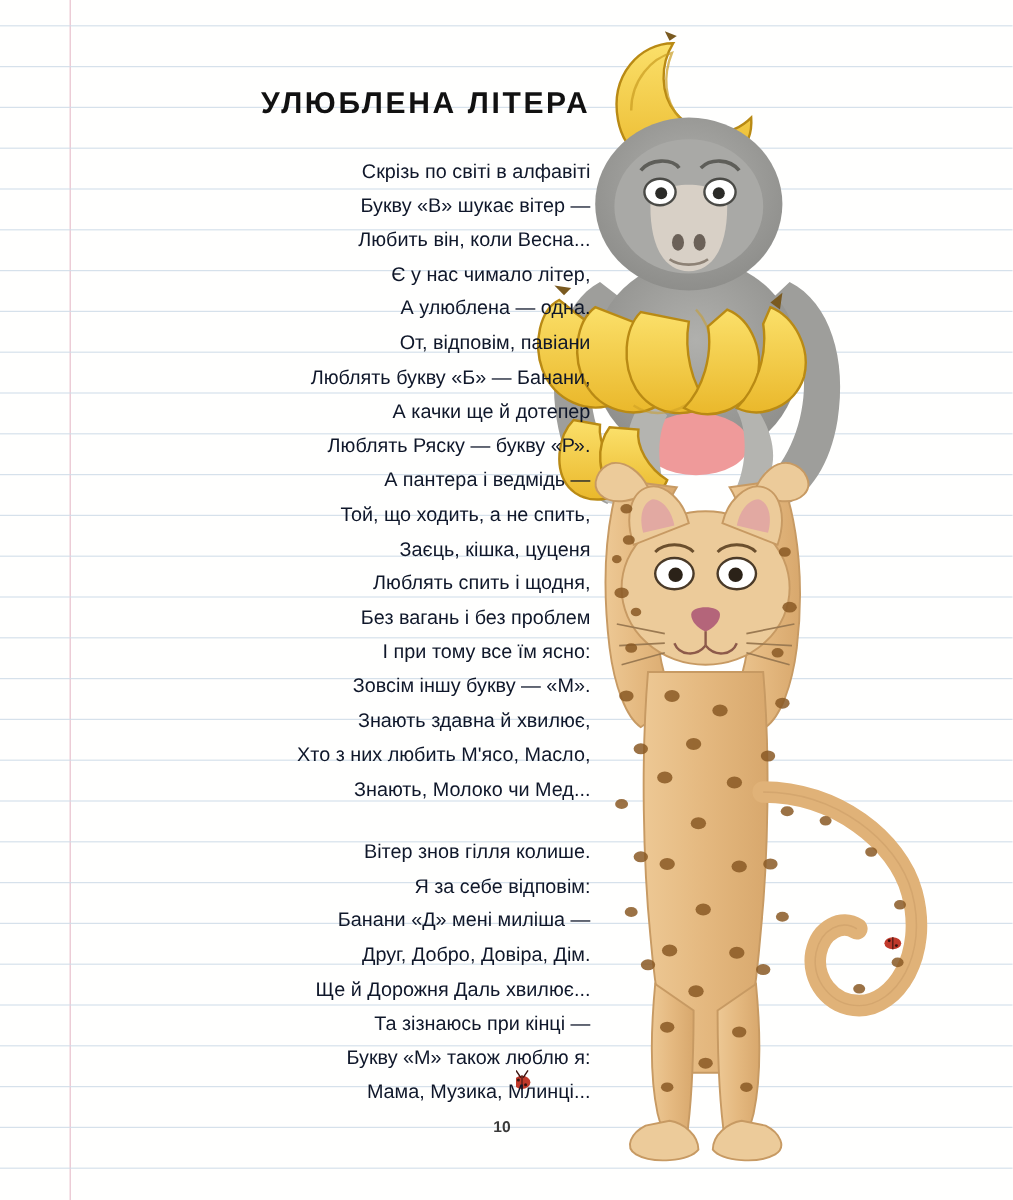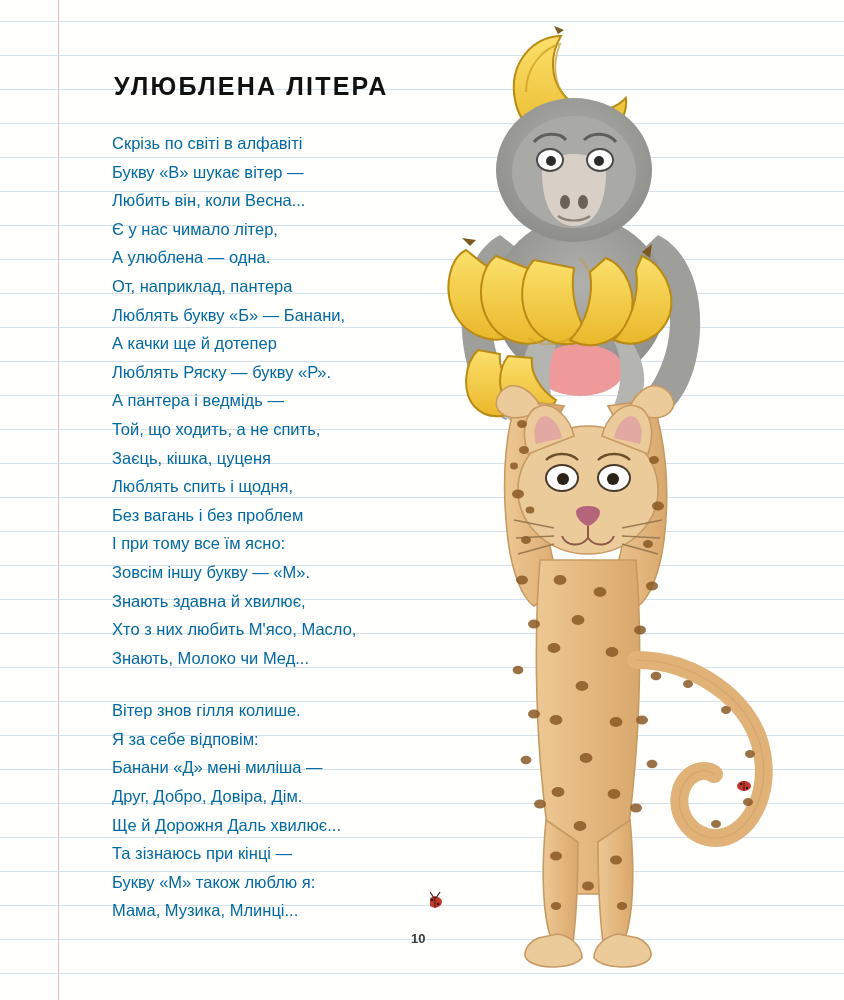--- a/index.html
+++ b/index.html
@@ -47,35 +47,36 @@
     opacity: .9;
   }
 
   
   #text-column {
     position: absolute;
     left: 112px;
     top: 72px;
     width: 380px;
     z-index: 5;
+    text-align: right;
   }
   #poem-title {
     font-size: 25px;
     font-weight: bold;
     letter-spacing: 2.2px;
     color: #111111;
     margin: 0 0 28px 2px;
   }
   .stanza {
     margin: 0 0 24px 0;
   }
   .line {
     font-size: 16.5px;
     line-height: 28.6px;
-    color: #0369a1;
+    color: #0f172a;
     white-space: pre;
   }
 
   
   #page-number {
     position: absolute;
     left: 411px;
     top: 931px;
     font-size: 13px;
     color: #3a3a3a;
@@ -309,21 +310,21 @@
 
   <div id="text-column">
     <h1 id="poem-title">УЛЮБЛЕНА ЛІТЕРА</h1>
 
     <div class="stanza">
       <div class="line">Скрізь по світі в алфавіті</div>
       <div class="line">Букву «В» шукає вітер —</div>
       <div class="line">Любить він, коли Весна...</div>
       <div class="line">Є у нас чимало літер,</div>
       <div class="line">А улюблена — одна.</div>
-      <div class="line">От, наприклад, пантера</div>
+      <div class="line">От, відповім, павіани</div>
       <div class="line">Люблять букву «Б» — Банани,</div>
       <div class="line">А качки ще й дотепер</div>
       <div class="line">Люблять Ряску — букву «Р».</div>
       <div class="line">А пантера і ведмідь —</div>
       <div class="line">Той, що ходить, а не спить,</div>
       <div class="line">Заєць, кішка, цуценя</div>
       <div class="line">Люблять спить і щодня,</div>
       <div class="line">Без вагань і без проблем</div>
       <div class="line">І при тому все їм ясно:</div>
       <div class="line">Зовсім іншу букву — «М».</div>

